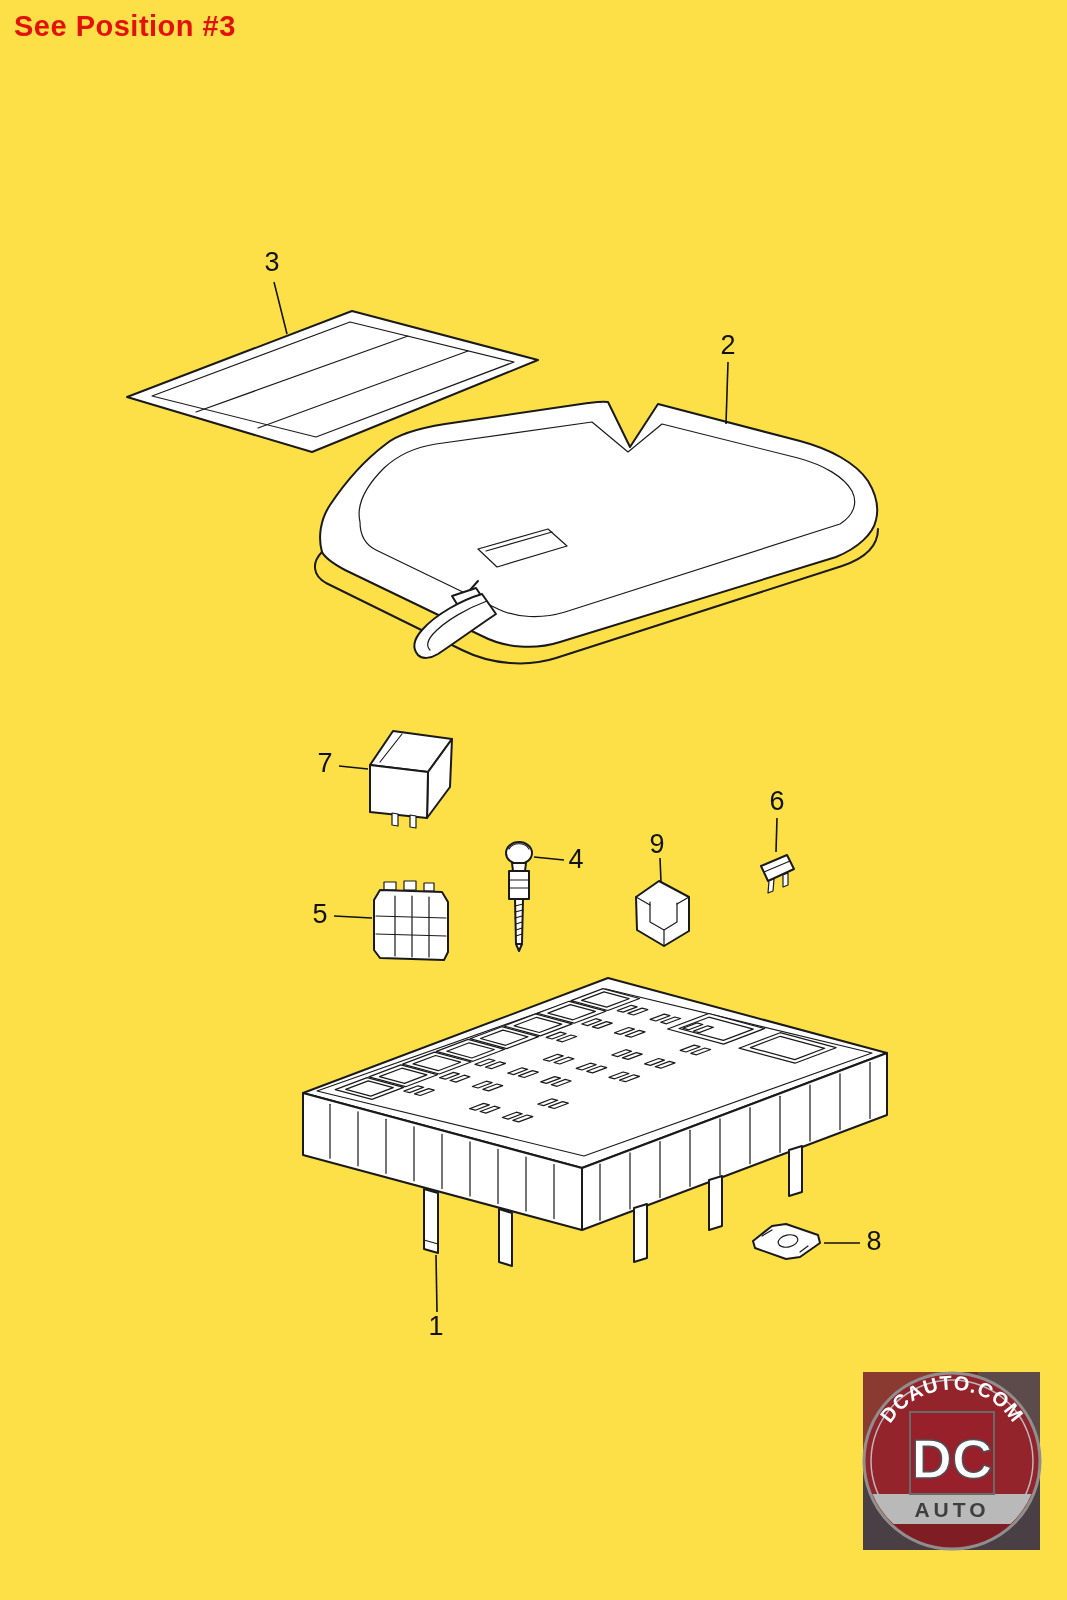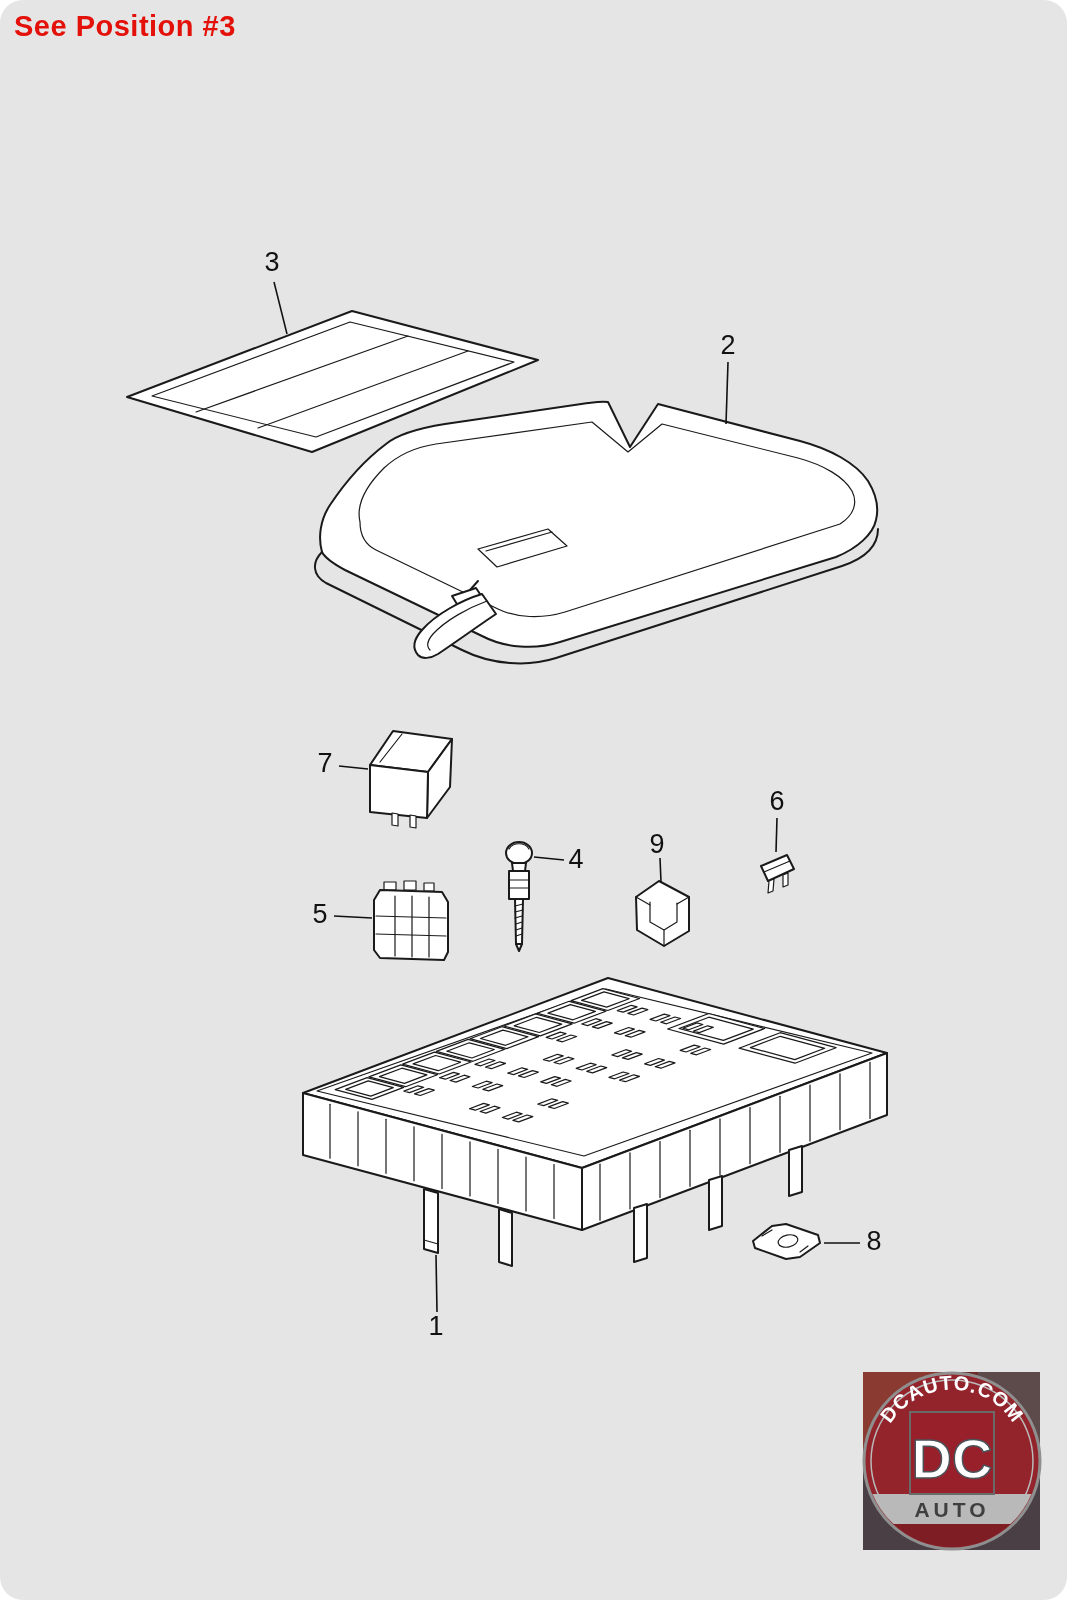--- a/index.html
+++ b/index.html
@@ -1,17 +1,17 @@
 <!DOCTYPE html>
 <html><head>
 <meta charset="utf-8">
 <style>
   html,body{margin:0;padding:0;background:#ffffff;}
-  .page{position:relative;width:1067px;height:1600px;background:#e5e5e5;overflow:hidden;
-        font-family:"Liberation Sans",sans-serif;border-radius:23px;}
+  .page{position:relative;width:1067px;height:1600px;background:#fde047;overflow:hidden;
+        font-family:"Liberation Sans",sans-serif;}
   .note{position:absolute;top:10px;left:14px;font-size:29px;font-weight:bold;
         color:#e31109;letter-spacing:.5px;}
   svg{position:absolute;top:0;left:0;}
   .ln{fill:none;stroke:#1a1a1a;stroke-width:2;stroke-linejoin:round;stroke-linecap:round;}
   .fw{fill:#ffffff;stroke:#1a1a1a;stroke-width:2;stroke-linejoin:round;}
   .thin{stroke-width:1.2;}
   .callout{font-family:"Liberation Sans",sans-serif;font-size:27px;fill:#111;}
   .leader{stroke:#111;stroke-width:1.6;fill:none;}
   .logo-arc{font-family:"Liberation Sans",sans-serif;font-size:20px;font-weight:bold;
             fill:#ffffff;letter-spacing:1px;}

